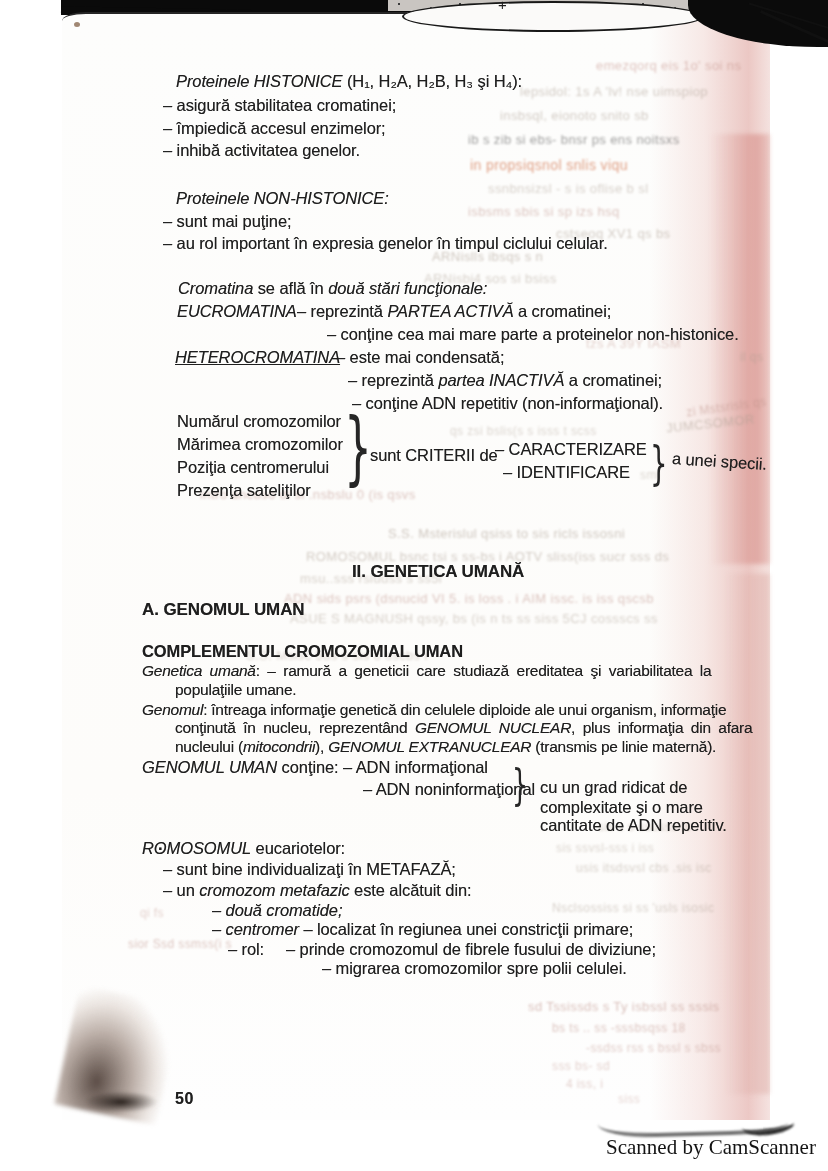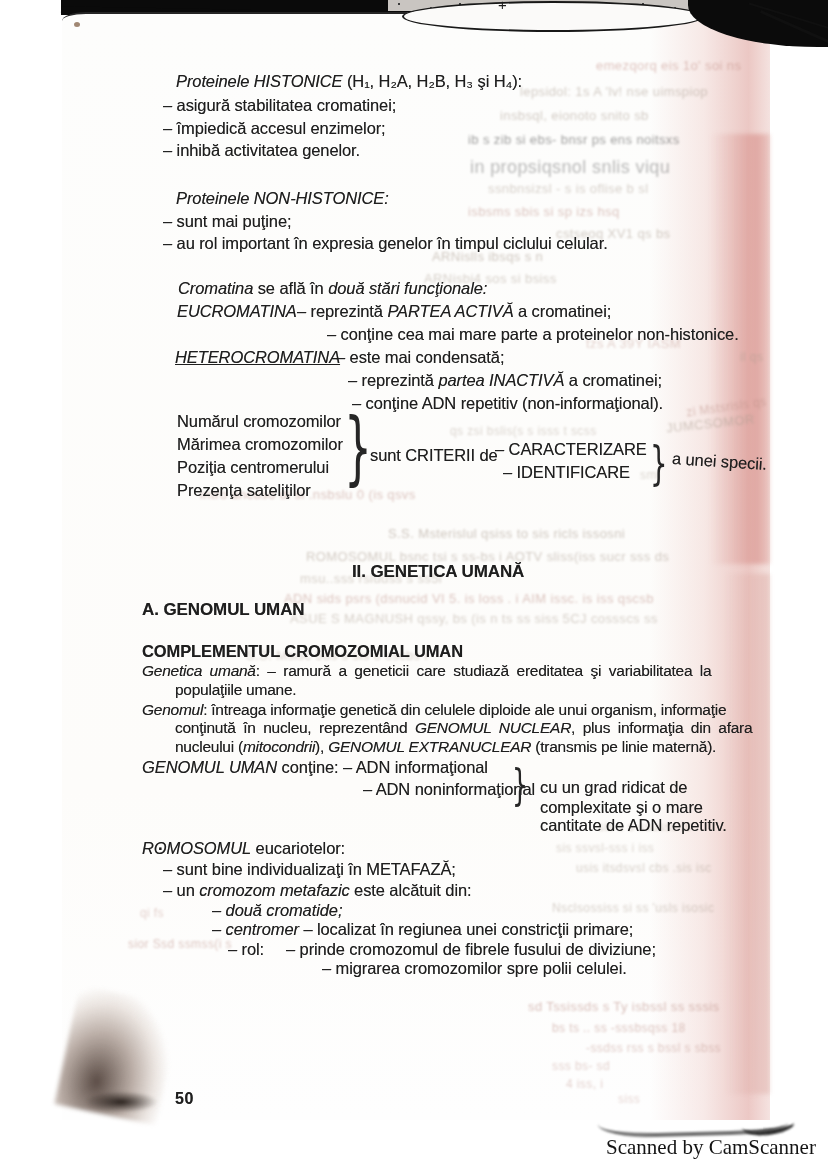--- a/index.html
+++ b/index.html
@@ -74,21 +74,21 @@
     <div class="smudge"></div>
     <div class="smudge2"></div>
     <div class="speck"></div>
   </div>
 
   <div id="ghost-layer">
       <span class="ghost" style="left: 596px; top: 58px; font-size: 13px; color: rgb(192, 138, 129); opacity: 0.5;">emezqorq eis 1o' soi ns</span>
       <span class="ghost" style="left: 520px; top: 84px; font-size: 13px; color: rgb(168, 154, 141); opacity: 0.5;">lepsidol: 1s A 'lv! nse uimspiop</span>
       <span class="ghost" style="left: 500px; top: 108px; font-size: 13px; color: rgb(168, 154, 141); opacity: 0.5;">insbsql, eionoto snito sb</span>
       <span class="ghost" style="left: 468px; top: 132px; font-size: 13px; color: #404040; opacity: 0.5;">ib s zib si ebs- bnsr ps ens noitsxs</span>
-      <span class="ghost" style="left: 470px; top: 157px; font-size: 18px; color: #737373; opacity: 0.5;">in propsiqsnol snlis viqu</span>
+      <span class="ghost" style="left: 470px; top: 157px; font-size: 14px; color: #c2410c; opacity: 0.5;">in propsiqsnol snlis viqu</span>
       <span class="ghost" style="left: 488px; top: 181px; font-size: 13px; color: rgb(168, 154, 141); opacity: 0.45;">ssnbnsizsl - s is oflise b sl</span>
       <span class="ghost" style="left: 468px; top: 204px; font-size: 13px; color: rgb(187, 141, 132); opacity: 0.5;">isbsms sbis si sp izs hsq</span>
       <span class="ghost" style="left: 556px; top: 226px; font-size: 13px; color: rgb(168, 154, 141); opacity: 0.5;">cstseoq XV1 qs bs</span>
       <span class="ghost" style="left: 432px; top: 249px; font-size: 13px; color: rgb(168, 154, 141); opacity: 0.55;">ARNislls ibsqs s n</span>
       <span class="ghost" style="left: 424px; top: 271px; font-size: 13px; color: rgb(168, 154, 141); opacity: 0.45;">ARNisbi4 sos si bsiss</span>
       <span class="ghost" style="left: 586px; top: 336px; font-size: 13px; color: rgb(187, 141, 132); opacity: 0.4;">tzs A 39Y IASM</span>
       <span class="ghost" style="left: 740px; top: 350px; font-size: 12px; color: rgb(168, 154, 141); opacity: 0.45;">il qs</span>
       <span class="ghost" style="left: 686px; top: 400px; font-size: 12px; color: rgb(187, 141, 132); opacity: 0.5; transform: rotate(-8deg);">zi Mstsrisls qs</span>
       <span class="ghost" style="left: 666px; top: 416px; font-size: 13px; color: rgb(168, 154, 141); opacity: 0.5; transform: rotate(-6deg);">JUMCSOMOR</span>
       <span class="ghost" style="left: 450px; top: 424px; font-size: 12px; color: rgb(168, 154, 141); opacity: 0.4;">qs zsi bslis(s s isss t scss</span>

